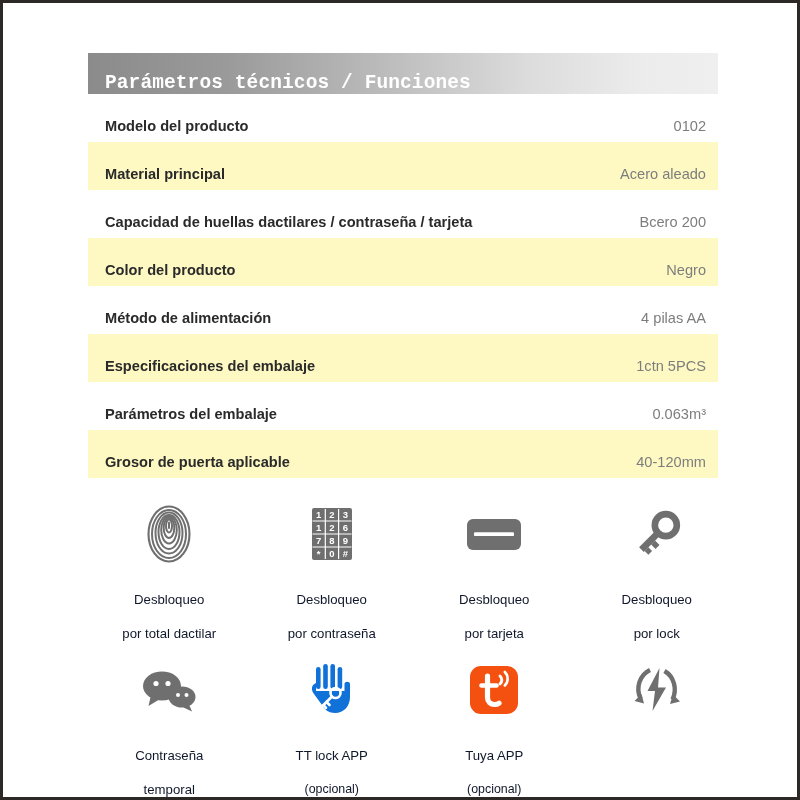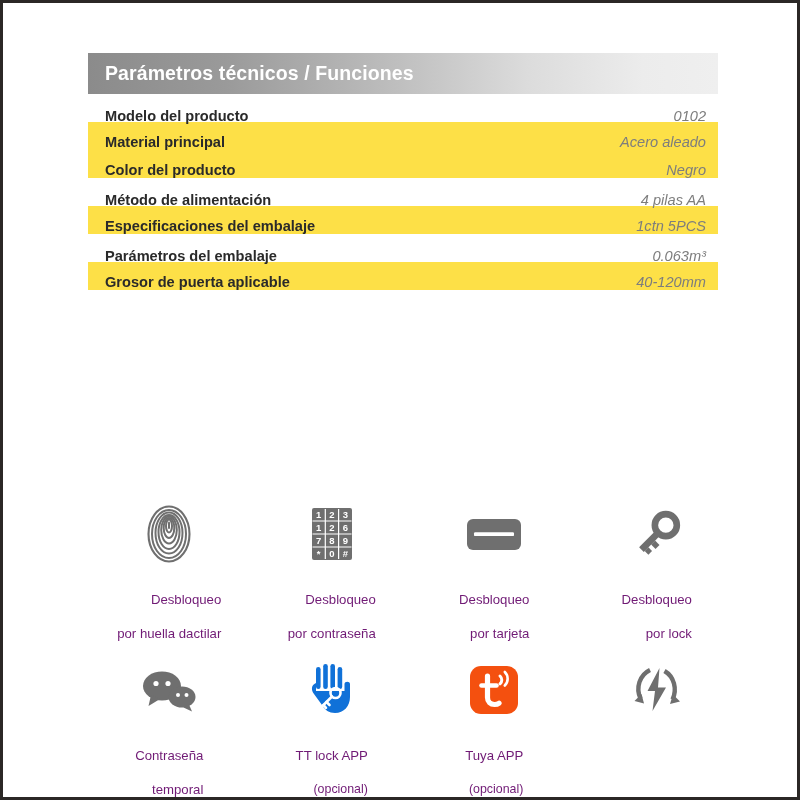--- a/index.html
+++ b/index.html
@@ -26,58 +26,57 @@
   .spec-table {
     position: absolute;
     left: 85px;
     top: 50px;
     width: 630px;
   }
   .spec-header {
     height: 41px;
     background: linear-gradient(to right, #8b8b8b 0%, #9a9a9a 22%, #bdbdbd 48%, #dcdcdc 70%, #ececec 88%, #efefef 100%);
     display: flex;
-    align-items: center;
+    align-items: flex-end;
     padding-left: 17px;
     box-sizing: border-box;
+    font-family: Liberation Mono, monospace;
   }
   .spec-header-title {
     color: #ffffff;
     font-size: 19.5px;
     font-weight: bold;
     letter-spacing: 0.1px;
   }
   .spec-row {
-    height: 28px;
+    height: 48px;
     display: flex;
     align-items: center;
     justify-content: space-between;
     box-sizing: border-box;
     padding: 16px 12px 0 17px;
   }
   .spec-row.alt {
-    background: #fde047;
-    align-items: flex-end;
+    background: #fef9c3;
   }
   .spec-row.plain {
     background: #ffffff;
   }
   .spec-label {
     font-size: 14.6px;
     font-weight: bold;
     color: #2a2a2a;
     white-space: nowrap;
   }
   .spec-value {
     font-size: 14.6px;
     font-weight: normal;
     color: #7d7d7d;
     white-space: nowrap;
     text-align: right;
-    font-style: italic;
   }
 
   
   .features {
     position: absolute;
     left: 85px;
     top: 500px;
     width: 650px;
   }
   .feature-row {
@@ -95,22 +94,22 @@
   .feature-icon {
     height: 62px;
     display: flex;
     align-items: center;
     justify-content: center;
   }
   .feature-label {
     margin-top: 9px;
     font-size: 13.2px;
     line-height: 17px;
-    color: #701a75;
-    text-align: right;
+    color: #0f172a;
+    text-align: center;
     white-space: pre-line;
   }
   .feature-label .sub {
     display: block;
     font-size: 12.4px;
   }
 </style>
 </head>
 <body>
 
@@ -125,20 +124,24 @@
     <div class="spec-row plain">
       <span class="spec-label">Modelo del producto</span>
       <span class="spec-value">0102</span>
     </div>
 
     <div class="spec-row alt">
       <span class="spec-label">Material principal</span>
       <span class="spec-value">Acero aleado</span>
     </div>
 
+    <div class="spec-row plain">
+      <span class="spec-label">Capacidad de huellas dactilares / contraseña / tarjeta</span>
+      <span class="spec-value">Bcero 200</span>
+    </div>
 
     <div class="spec-row alt">
       <span class="spec-label">Color del producto</span>
       <span class="spec-value">Negro</span>
     </div>
 
     <div class="spec-row plain">
       <span class="spec-label">Método de alimentación</span>
       <span class="spec-value">4 pilas AA</span>
     </div>
@@ -176,21 +179,21 @@
               <ellipse cx="23" cy="28" rx="10.5" ry="17" stroke-width="2"></ellipse>
               <ellipse cx="23" cy="26" rx="7.8" ry="13.5" stroke-width="2"></ellipse>
               <ellipse cx="23" cy="24" rx="5.3" ry="10" stroke-width="2"></ellipse>
               <ellipse cx="23" cy="22" rx="3" ry="6.5" stroke-width="2"></ellipse>
               <path d="M23 18.5 L23 24" stroke-width="2"></path>
             </g>
           </svg>
         </div>
         <div class="feature-label">
           <span>Desbloqueo</span><br>
-          <span>por huella dactilar</span>
+          <span>por total dactilar</span>
         </div>
       </div>
 
       <div class="feature">
         <div class="feature-icon">
           <svg width="42" height="54" viewBox="0 0 42 54" aria-hidden="true">
             <rect x="1" y="1" width="40" height="52" rx="2" fill="#6f6f6f"></rect>
             <g fill="none" stroke="#ffffff" stroke-width="1.2">
               <path d="M14.3 2 L14.3 52 M27.6 2 L27.6 52"></path>
               <path d="M1.5 14 L40.5 14 M1.5 27 L40.5 27 M1.5 40 L40.5 40"></path>

